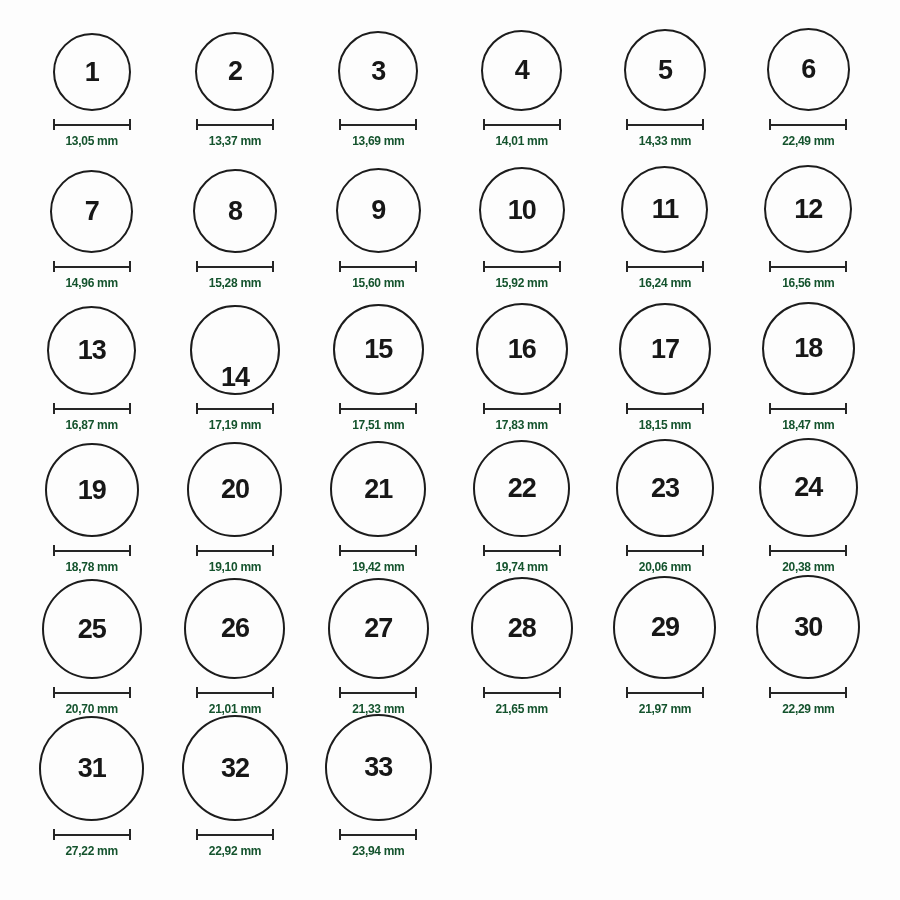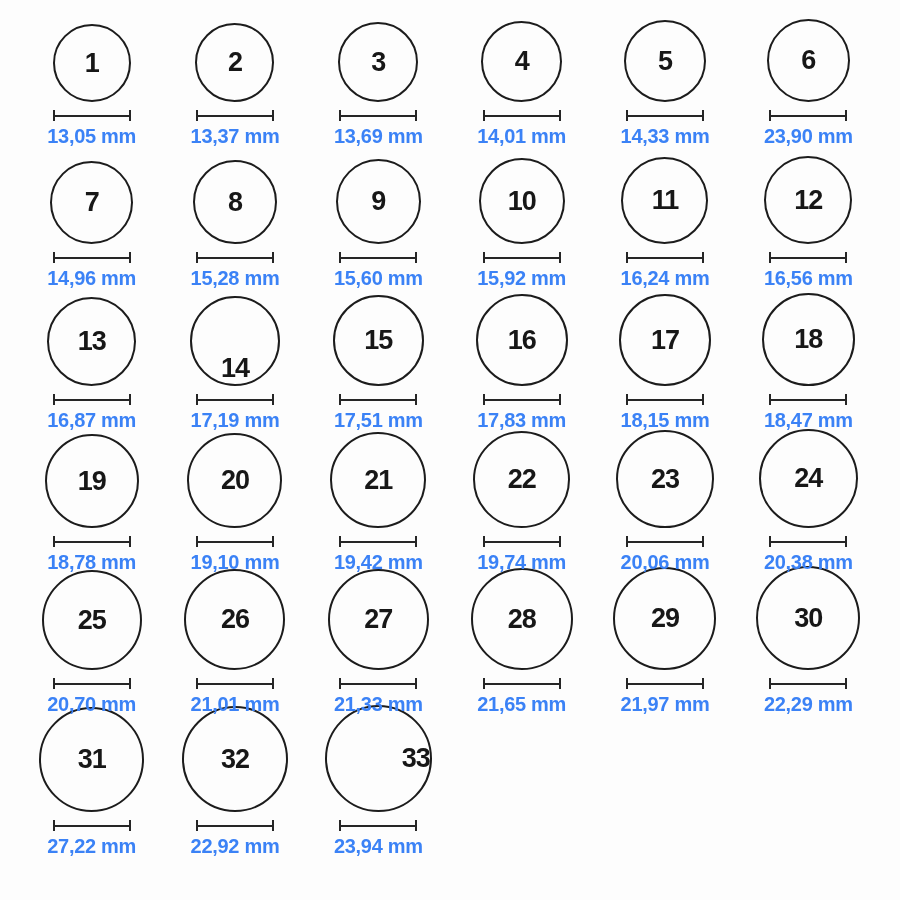--- a/index.html
+++ b/index.html
@@ -60,22 +60,22 @@
     position: absolute;
     left: 0;
     right: 0;
     top: 50%;
     height: 2px;
     margin-top: -1px;
     background: #262626;
   }
   .diameter-label {
     font-weight: bold;
-    font-size: 20px;
-    color: #3b82f6;
+    font-size: 12px;
+    color: #14532d;
     letter-spacing: -0.3px;
     transform: scaleY(1.05);
     white-space: nowrap;
   }
 </style>
 </head>
 <body style="background: rgb(253, 253, 253);">
 
 <div class="board" id="board" style="background: rgb(253, 253, 253);">
   <div class="cell">
@@ -116,21 +116,21 @@
     </div>
     <div class="measure"></div>
     <div class="diameter-label">14,33 mm</div>
   </div>
 
   <div class="cell">
     <div class="ring-circle" style="width: 83px; height: 83px;">
       <span class="ring-number">6</span>
     </div>
     <div class="measure"></div>
-    <div class="diameter-label">23,90 mm</div>
+    <div class="diameter-label">22,49 mm</div>
   </div>
 
   <div class="cell">
     <div class="ring-circle" style="width: 83px; height: 83px;">
       <span class="ring-number">7</span>
     </div>
     <div class="measure"></div>
     <div class="diameter-label">14,96 mm</div>
   </div>
 
@@ -328,19 +328,19 @@
 
   <div class="cell">
     <div class="ring-circle" style="width: 106px; height: 106px;">
       <span class="ring-number">32</span>
     </div>
     <div class="measure"></div>
     <div class="diameter-label">22,92 mm</div>
   </div>
 
   <div class="cell">
-    <div class="ring-circle" style="width: 107px; height: 107px; justify-content: flex-end;">
+    <div class="ring-circle" style="width: 107px; height: 107px;">
       <span class="ring-number">33</span>
     </div>
     <div class="measure"></div>
     <div class="diameter-label">23,94 mm</div>
   </div>
 </div>
 
 </body></html>

